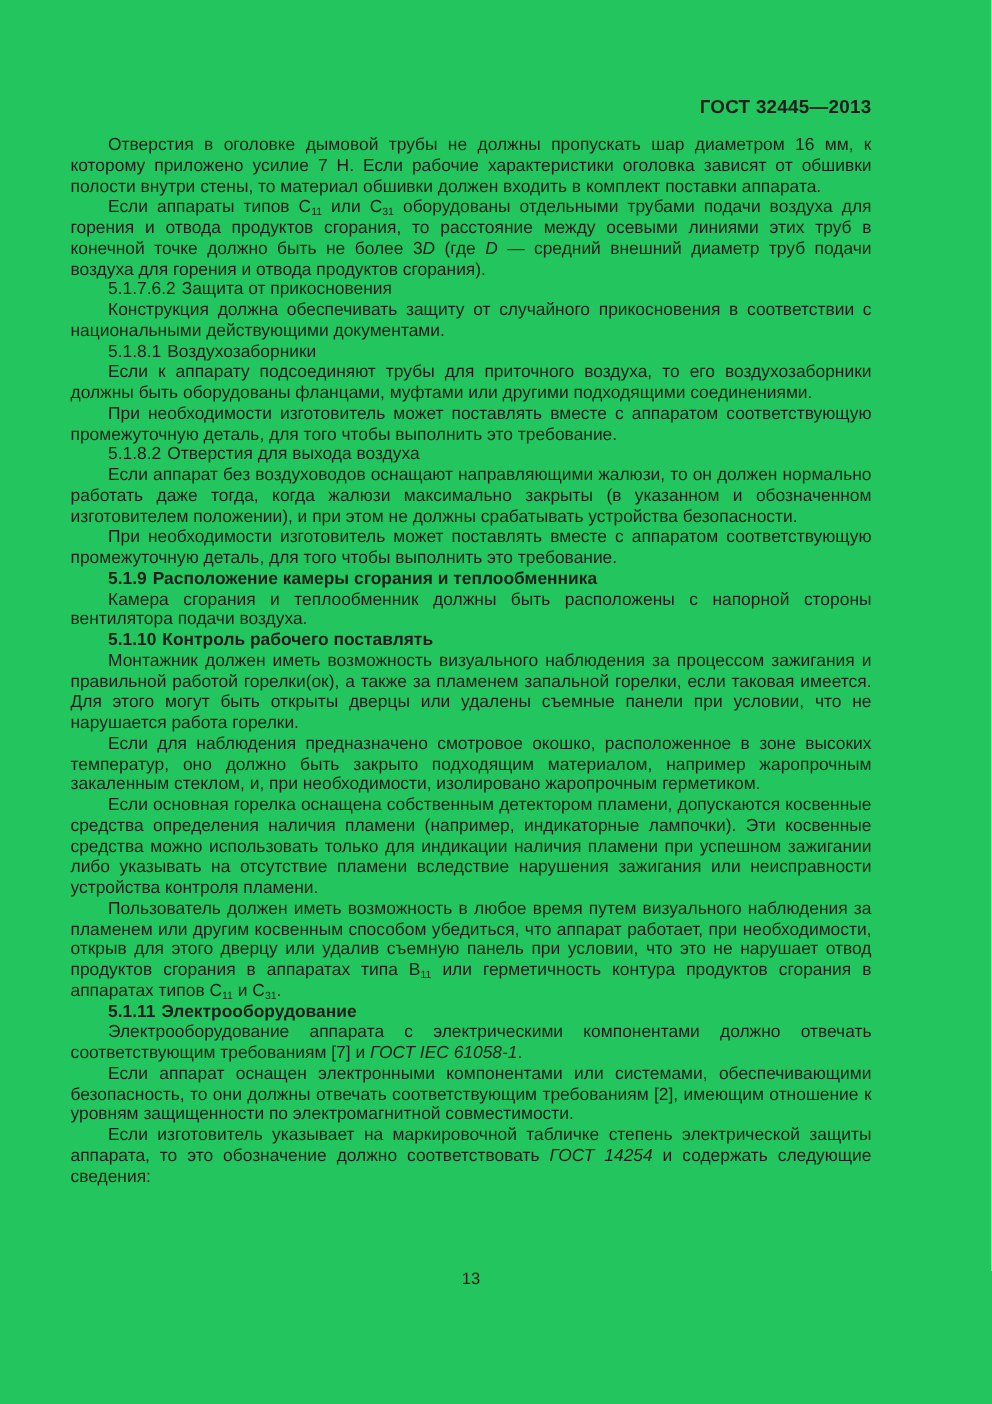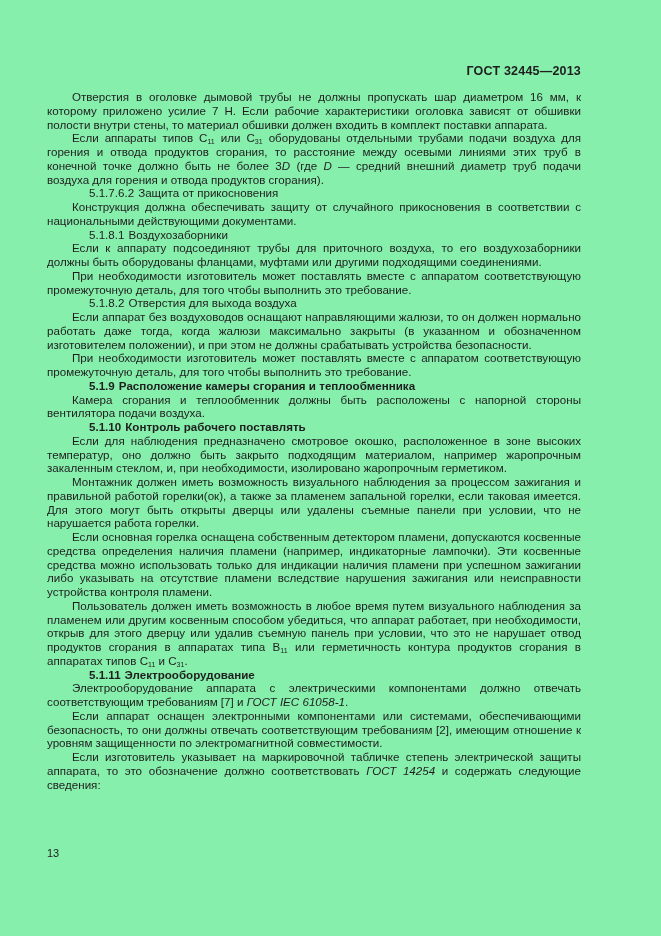--- a/index.html
+++ b/index.html
@@ -4,21 +4,21 @@
 <style>
   html, body {
     margin: 0;
     padding: 0;
     background: #ffffff;
   }
   .page {
     position: relative;
     width: 661px;
     height: 936px;
-    background: #86efac;
+    background: #22c55e;
     font-family: "Liberation Sans", "DejaVu Sans", sans-serif;
     color: #1e1e1e;
     overflow: hidden;
   }
   .content {
     position: absolute;
     left: 47px;
     top: 64px;
     width: 534px;
   }
@@ -39,36 +39,35 @@
     margin: 0;
   }
   .block.p {
     text-align: justify;
   }
   .block.hb {
     font-weight: bold;
   }
   .block .num {
     padding-right: 4px;
-    margin-left: 17px;
   }
   sub.sb {
     font-size: 7px;
     line-height: 0;
     vertical-align: -2px;
   }
   .it {
     font-style: italic;
   }
   .page-number {
     position: absolute;
     top: 847px;
     left: 47px;
     width: 534px;
-    text-align: left;
+    text-align: center;
     font-size: 11px;
     line-height: 13px;
   }
 </style>
 </head>
 <body>
 
 <div class="page">
   <div class="content">
     <div class="doc-header">ГОСТ 32445—2013</div>
@@ -79,22 +78,22 @@
         <p class="block p"><span>Конструкция должна обеспечивать защиту от случайного прикосновения в соответствии с национальными действующими документами.</span></p>
         <p class="block h"><span class="num">5.1.8.1</span><span>Воздухозаборники</span></p>
         <p class="block p"><span>Если к аппарату подсоединяют трубы для приточного воздуха, то его воздухозаборники должны быть оборудованы фланцами, муфтами или другими подходящими соединениями.</span></p>
         <p class="block p"><span>При необходимости изготовитель может поставлять вместе с аппаратом соответствующую промежуточную деталь, для того чтобы выполнить это требование.</span></p>
         <p class="block h"><span class="num">5.1.8.2</span><span>Отверстия для выхода воздуха</span></p>
         <p class="block p"><span>Если аппарат без воздуховодов оснащают направляющими жалюзи, то он должен нормально работать даже тогда, когда жалюзи максимально закрыты (в указанном и обозначенном изготовителем положении), и при этом не должны срабатывать устройства безопасности.</span></p>
         <p class="block p"><span>При необходимости изготовитель может поставлять вместе с аппаратом соответствующую промежуточную деталь, для того чтобы выполнить это требование.</span></p>
         <p class="block hb"><span class="num">5.1.9</span><span>Расположение камеры сгорания и теплообменника</span></p>
         <p class="block p"><span>Камера сгорания и теплообменник должны быть расположены с напорной стороны вентилятора подачи воздуха.</span></p>
         <p class="block hb"><span class="num">5.1.10</span><span>Контроль рабочего поставлять</span></p>
+        <p class="block p"><span>Монтажник должен иметь возможность визуального наблюдения за процессом зажигания и правильной работой горелки(ок), а также за пламенем запальной горелки, если таковая имеется. Для этого могут быть открыты дверцы или удалены съемные панели при условии, что не нарушается работа горелки.</span></p>
         <p class="block p"><span>Если для наблюдения предназначено смотровое окошко, расположенное в зоне высоких температур, оно должно быть закрыто подходящим материалом, например жаропрочным закаленным стеклом, и, при необходимости, изолировано жаропрочным герметиком.</span></p>
-        <p class="block p"><span>Монтажник должен иметь возможность визуального наблюдения за процессом зажигания и правильной работой горелки(ок), а также за пламенем запальной горелки, если таковая имеется. Для этого могут быть открыты дверцы или удалены съемные панели при условии, что не нарушается работа горелки.</span></p>
         <p class="block p"><span>Если основная горелка оснащена собственным детектором пламени, допускаются косвенные средства определения наличия пламени (например, индикаторные лампочки). Эти косвенные средства можно использовать только для индикации наличия пламени при успешном зажигании либо указывать на отсутствие пламени вследствие нарушения зажигания или неисправности устройства контроля пламени.</span></p>
         <p class="block p"><span>Пользователь должен иметь возможность в любое время путем визуального наблюдения за пламенем или другим косвенным способом убедиться, что аппарат работает, при необходимости, открыв для этого дверцу или удалив съемную панель при условии, что это не нарушает отвод продуктов сгорания в аппаратах типа B</span><sub class="sb">11</sub><span> или герметичность контура продуктов сгорания в аппаратах типов C</span><sub class="sb">11</sub><span> и C</span><sub class="sb">31</sub><span>.</span></p>
         <p class="block hb"><span class="num">5.1.11</span><span>Электрооборудование</span></p>
         <p class="block p"><span>Электрооборудование аппарата с электрическими компонентами должно отвечать соответствующим требованиям [7] и </span><span class="it">ГОСТ IEC 61058-1</span><span>.</span></p>
         <p class="block p"><span>Если аппарат оснащен электронными компонентами или системами, обеспечивающими безопасность, то они должны отвечать соответствующим требованиям [2], имеющим отношение к уровням защищенности по электромагнитной совместимости.</span></p>
         <p class="block p"><span>Если изготовитель указывает на маркировочной табличке степень электрической защиты аппарата, то это обозначение должно соответствовать </span><span class="it">ГОСТ 14254</span><span> и содержать следующие сведения:</span></p>
       </div>
   </div>
   <div class="page-number">13</div>
 </div>

